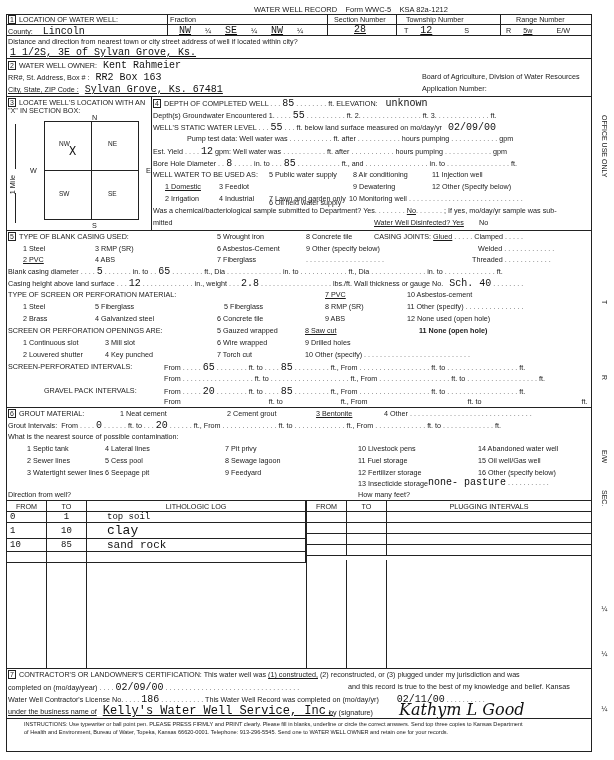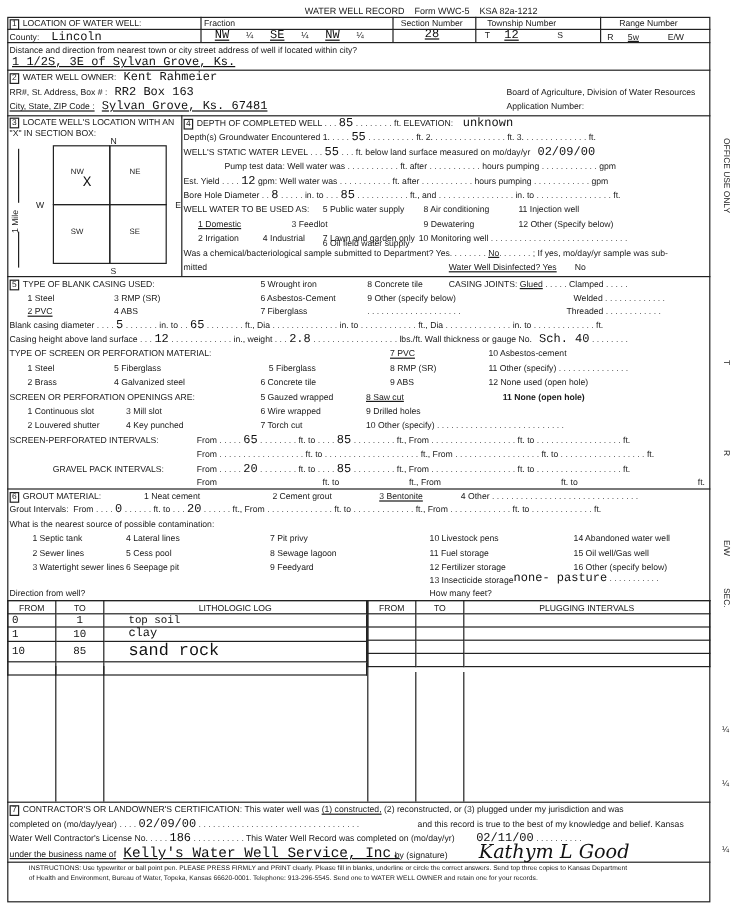--- a/index.html
+++ b/index.html
@@ -131,21 +131,21 @@
     <span>Est. Yield</span><span class="dots"> . . . . </span><span class="hw">12</span><span> </span><span>gpm:  Well water was</span><span class="dots"> . . . . . . . . . . . </span><span>ft. after</span><span class="dots"> . . . . . . . . . . . </span><span>hours pumping</span><span class="dots"> . . . . . . . . . . . . </span><span>gpm</span>
   </div>
   <div class="abs" style="left:149px;top:158px;">
     <span>Bore Hole Diameter</span><span class="dots"> . . </span><span class="hw">8</span><span class="dots"> . . . . . </span><span>in. to</span><span class="dots"> . . . </span><span class="hw">85</span><span class="dots"> . . . . . . . . . . . </span><span>ft., and</span><span class="dots"> . . . . . . . . . . . . . . . . </span><span>in. to</span><span class="dots"> . . . . . . . . . . . . . . . . </span><span>ft.</span>
   </div>
   <div class="abs" style="left:149px;top:170px;">WELL WATER TO BE USED AS:</div>
   <div class="abs" style="left:265px;top:170px;">5 Public water supply</div>
   <div class="abs" style="left:349px;top:170px;">8 Air conditioning</div>
   <div class="abs" style="left:428px;top:170px;">11 Injection well</div>
   <div class="abs u" style="left:161px;top:182px;">1 Domestic</div>
-  <div class="abs" style="left:215px;top:182px;margin-left:24px;">3 Feedlot</div>
+  <div class="abs" style="left:215px;top:182px;">3 Feedlot</div>
   <div class="abs" style="left:265px;top:198px;">6 Oil field water supply</div>
   <div class="abs" style="left:349px;top:182px;">9 Dewatering</div>
   <div class="abs" style="left:428px;top:182px;">12 Other (Specify below)</div>
   <div class="abs" style="left:161px;top:194px;">2 Irrigation</div>
   <div class="abs" style="left:215px;top:194px;">4 Industrial</div>
   <div class="abs" style="left:265px;top:194px;">7 Lawn and garden only</div>
   <div class="abs" style="left:345px;top:194px;"><span>10 Monitoring well</span><span class="dots"> . . . . . . . . . . . . . . . . . . . . . . . . . . . . .</span></div>
   <div class="abs" style="left:149px;top:206px;">
     <span>Was a chemical/bacteriological sample submitted to Department? Yes</span><span class="dots">. . . . . . . . </span><span class="u">No</span><span class="dots">. . . . . . . </span><span>; If yes, mo/day/yr sample was sub-</span>
   </div>
@@ -264,26 +264,26 @@
       <th>LITHOLOGIC LOG</th>
     </tr>
     <tr>
       <td class="hw" style="font-size:9px;">0</td>
       <td class="hw" style="font-size:9px;text-align:center;">1</td>
       <td class="hw" style="font-size:9px;padding-left:20px;">top soil</td>
     </tr>
     <tr>
       <td class="hw" style="font-size:9px;">1</td>
       <td class="hw" style="font-size:9px;text-align:center;">10</td>
-      <td class="hw" style="font-size:10px;padding-left:20px;">clay</td>
+      <td class="hw" style="font-size:13px;padding-left:20px;">clay</td>
     </tr>
     <tr>
       <td class="hw" style="font-size:9px;">10</td>
       <td class="hw" style="font-size:9px;text-align:center;">85</td>
-      <td class="hw" style="font-size:14px;padding-left:20px;">sand rock</td>
+      <td class="hw" style="font-size:11px;padding-left:20px;">sand rock</td>
     </tr>
     <tr>
           <td></td>
           <td></td>
           <td></td>
         </tr>
   </tbody>
     </table>
   <div class="vline" style="left:42px;top:555px;height:113px;"></div>
   <div class="vline" style="left:82px;top:555px;height:113px;"></div>

